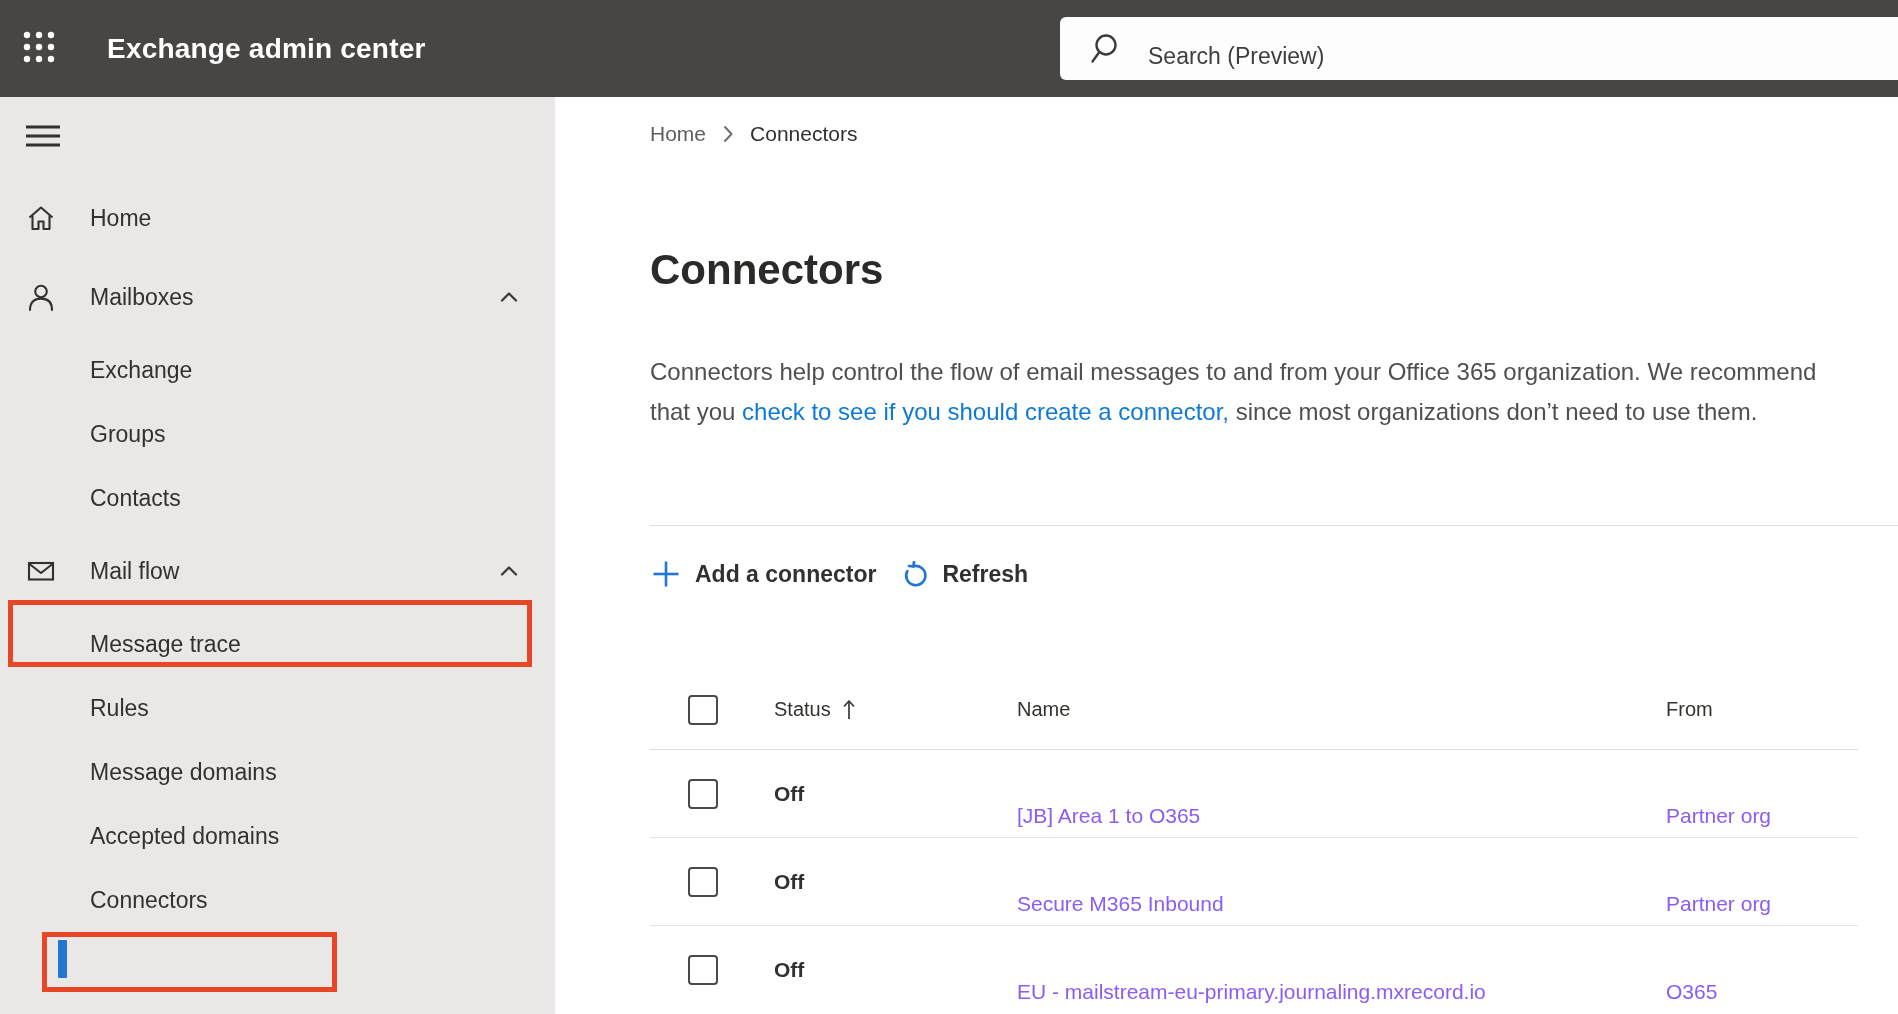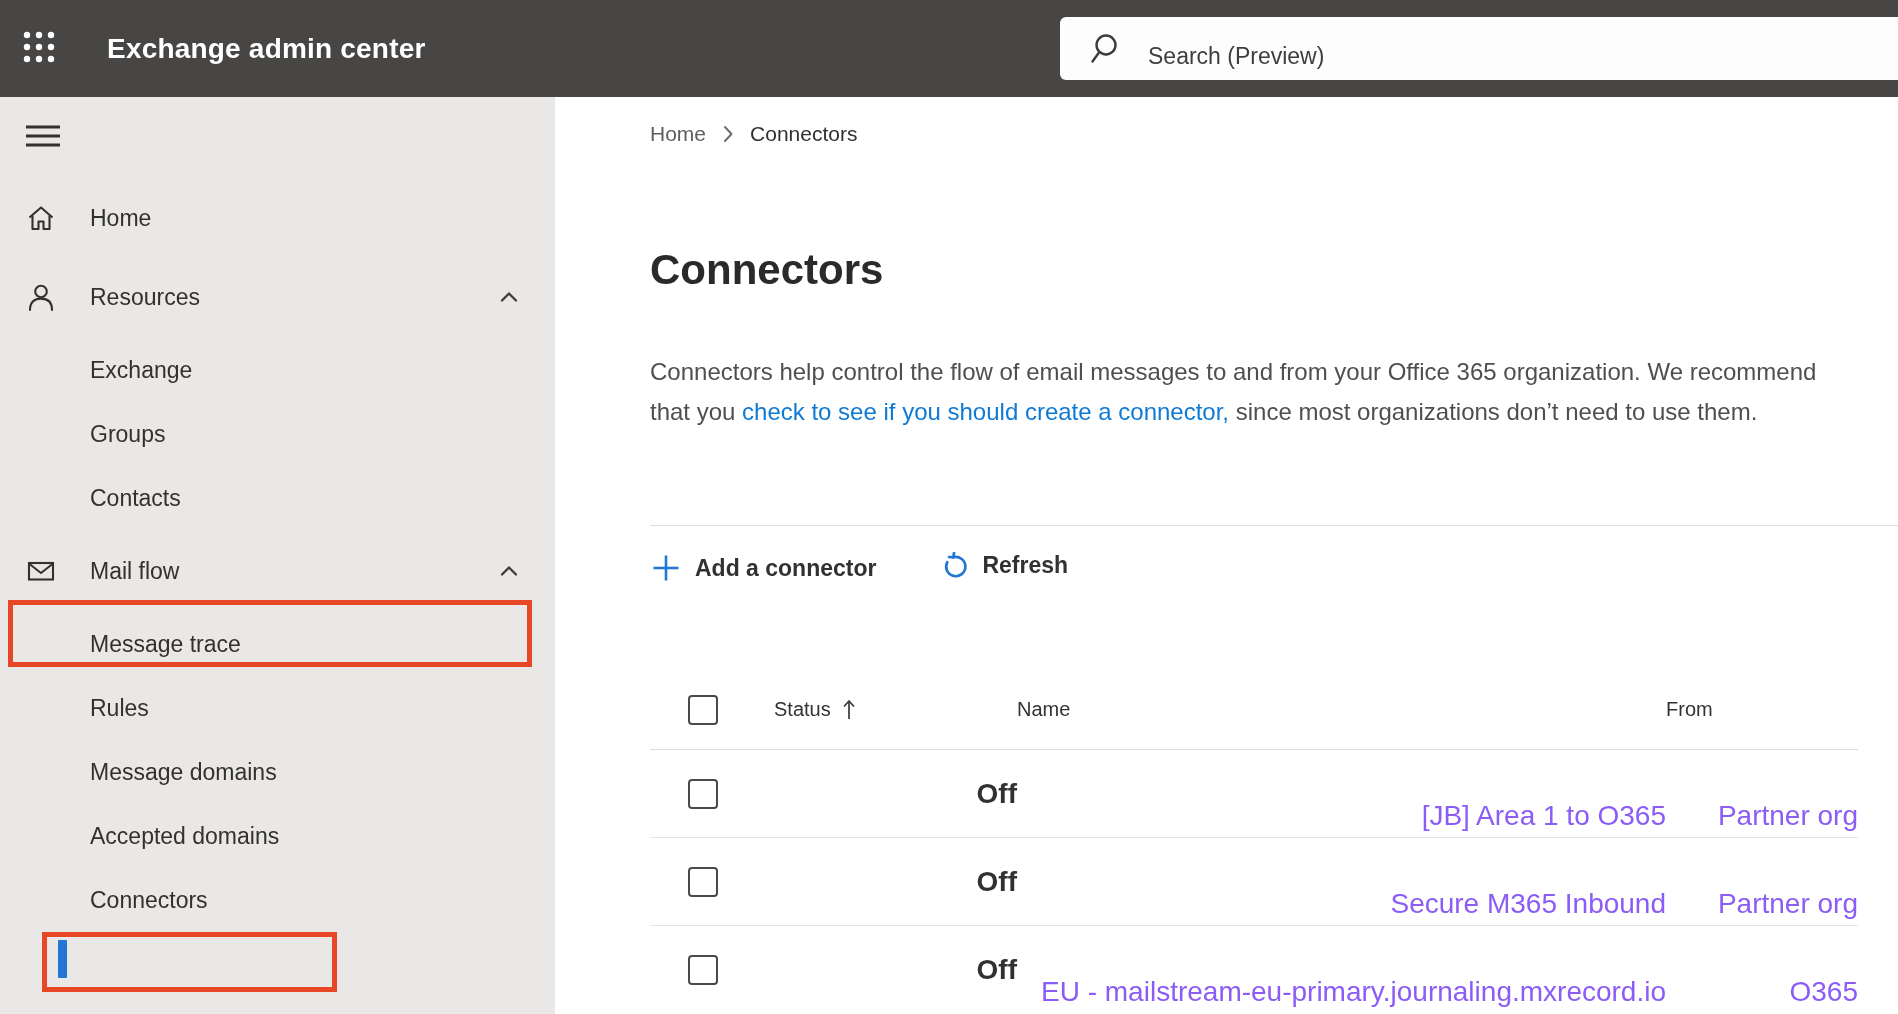--- a/index.html
+++ b/index.html
@@ -41,29 +41,29 @@
     padding:0 40px 0 95px; overflow:hidden; }
   .breadcrumb { margin-top:23px; height:27px; display:flex; align-items:center; font-size:21px; }
   .bc-home { color:#605e5c; cursor:pointer; }
   .bc-sep { margin:0 16px; display:flex; align-items:center; }
   .bc-current { color:#323130; }
   h1.page-title { margin-top:98px; font-size:42px; line-height:50px; font-weight:700; color:#2b2a29; }
   .desc { margin-top:57px; font-size:24px; line-height:40px; color:#514f4d; max-width:1210px; }
   .desc a { color:#0e7ad6; text-decoration:none; cursor:pointer; }
 
   .toolbar-divider { margin-top:93px; margin-right:-40px; height:1px; background:#e1dfdd; }
-  .toolbar { margin-top:26px; height:44px; display:flex; align-items:flex-start; gap:66px; }
+  .toolbar { margin-top:26px; height:44px; display:flex; align-items:center; gap:26px; }
   .tool-btn { display:flex; align-items:center; gap:13px; font-size:23px; font-weight:600;
     color:#323130; cursor:pointer; background:none; border:none;
     font-family:"Liberation Sans", sans-serif; padding:0; }
 
   .table { margin-top:74px; }
   .trow { display:grid; grid-template-columns:124px 243px 649px 1fr; align-items:center; }
   .thead { height:80px; border-bottom:1px solid #dfddda; font-size:20px; color:#34322f; }
-  .tbody-row { height:88px; border-bottom:1px solid #e7e5e3; font-size:28px; cursor:pointer;text-align:right; }
+  .tbody-row { height:88px; border-bottom:1px solid #e7e5e3; font-size:21px; cursor:pointer; }
   .tbody-row:last-child { border-bottom:none; }
   .cell-check { padding-left:38px; }
   .checkbox { width:30px; height:30px; border:2.5px solid #4b4a48; border-radius:4px;
     background:#fff; cursor:pointer; }
   .status-head { display:flex; align-items:center; gap:10px; cursor:pointer;text-align:center; }
   .cell-status { font-weight:700; color:#323130; }
   .cell-name, .cell-from { color:#8b5cf6; white-space:nowrap; overflow:hidden;margin-top:44px; }
 </style>
 </head>
 <body>
@@ -110,21 +110,21 @@
         <path d="M6.5 12.5 V26 H12.5 V18.5 H17.5 V26 H23.5 V12.5" fill="none" stroke="#323130" stroke-width="2.1" stroke-linejoin="round"></path>
       </svg>
       <span class="label">Home</span>
     </div>
 
     <div class="nav-item mt15">
       <svg class="nav-icon" width="30" height="30" viewBox="0 0 30 30">
         <circle cx="15" cy="9.5" r="5.8" fill="none" stroke="#323130" stroke-width="2.1"></circle>
         <path d="M4 28 C4 19.5 9 16.6 15 16.6 C21 16.6 26 19.5 26 28" fill="none" stroke="#323130" stroke-width="2.1" stroke-linecap="round"></path>
       </svg>
-      <span class="label">Resources</span>
+      <span class="label">Mailboxes</span>
       <svg class="chev" width="26" height="26" viewBox="0 0 26 26">
         <path d="M6 16.5 L13 9.5 L20 16.5" fill="none" stroke="#3b3a39" stroke-width="2.3" stroke-linecap="round" stroke-linejoin="round"></path>
       </svg>
     </div>
 
     <div class="nav-item mt9">
       <span class="label">Exchange</span>
     </div>
     <div class="nav-item">
       <span class="label">Groups</span>

